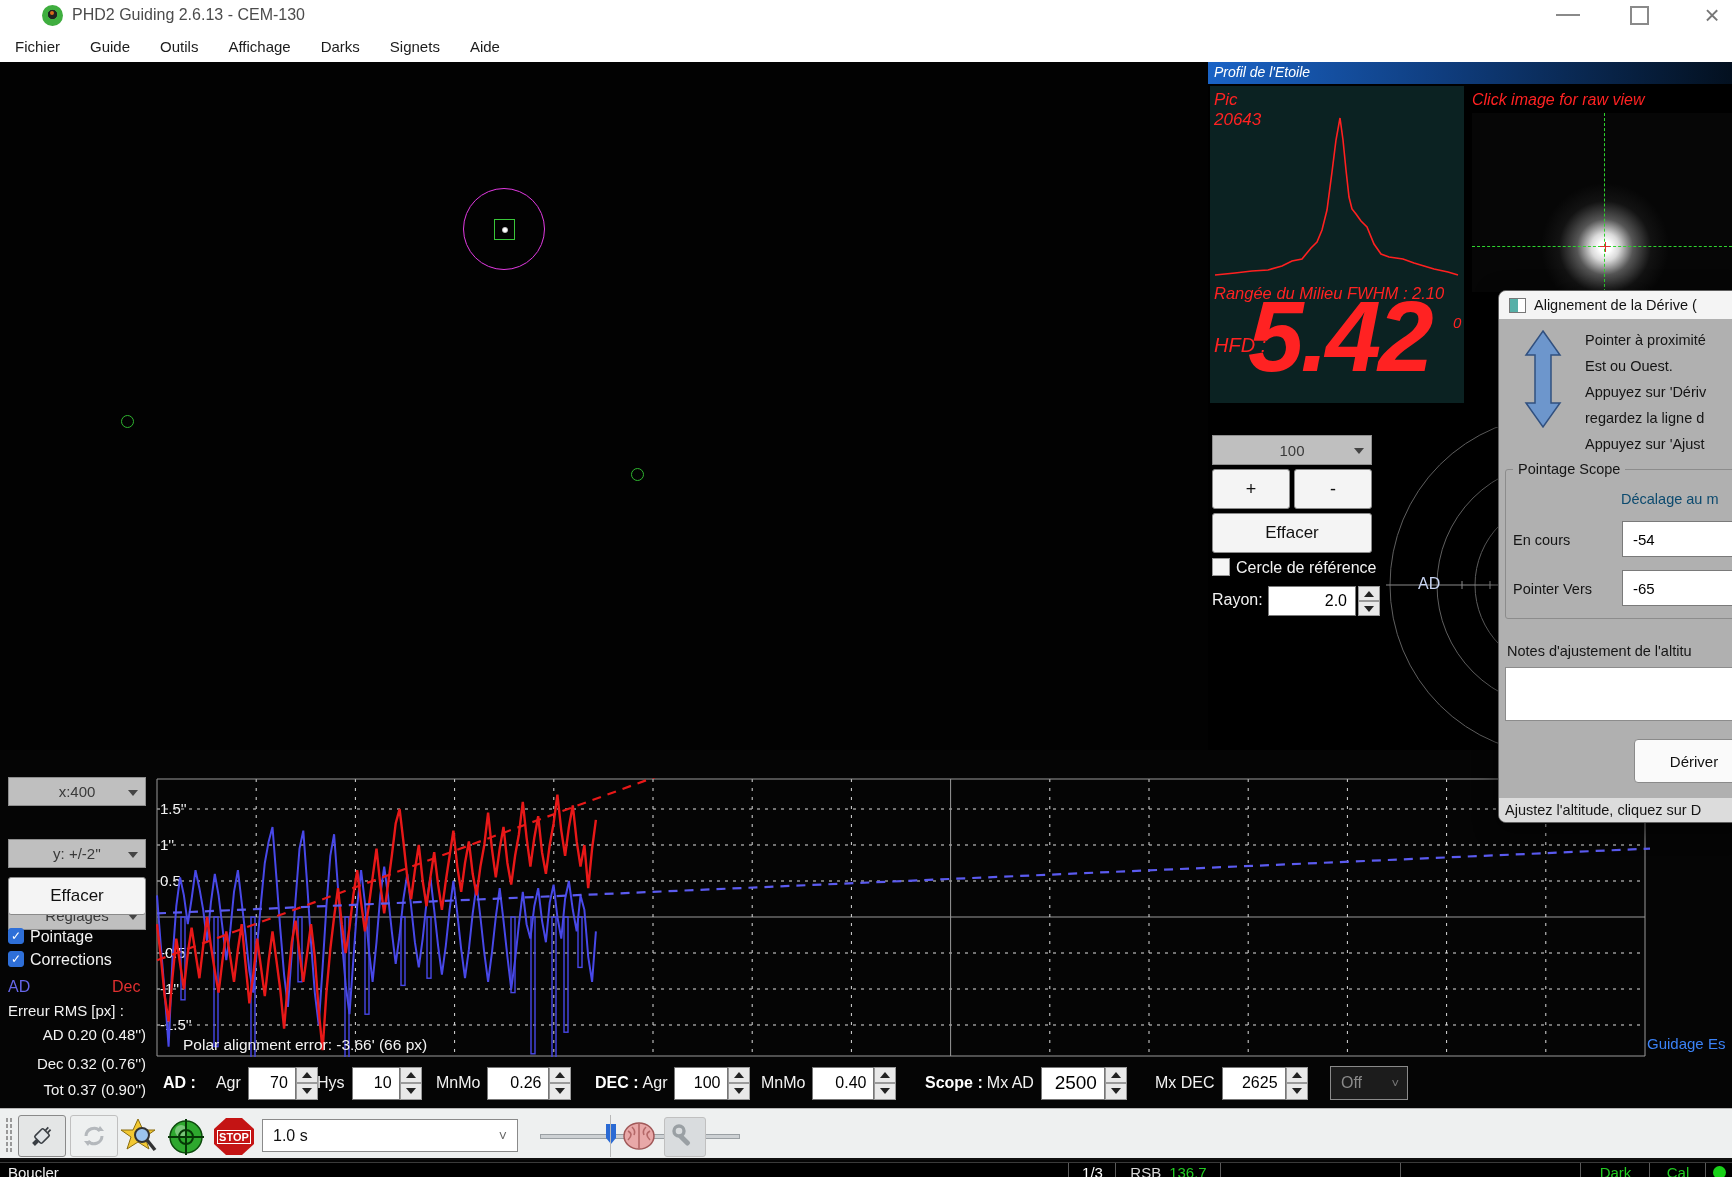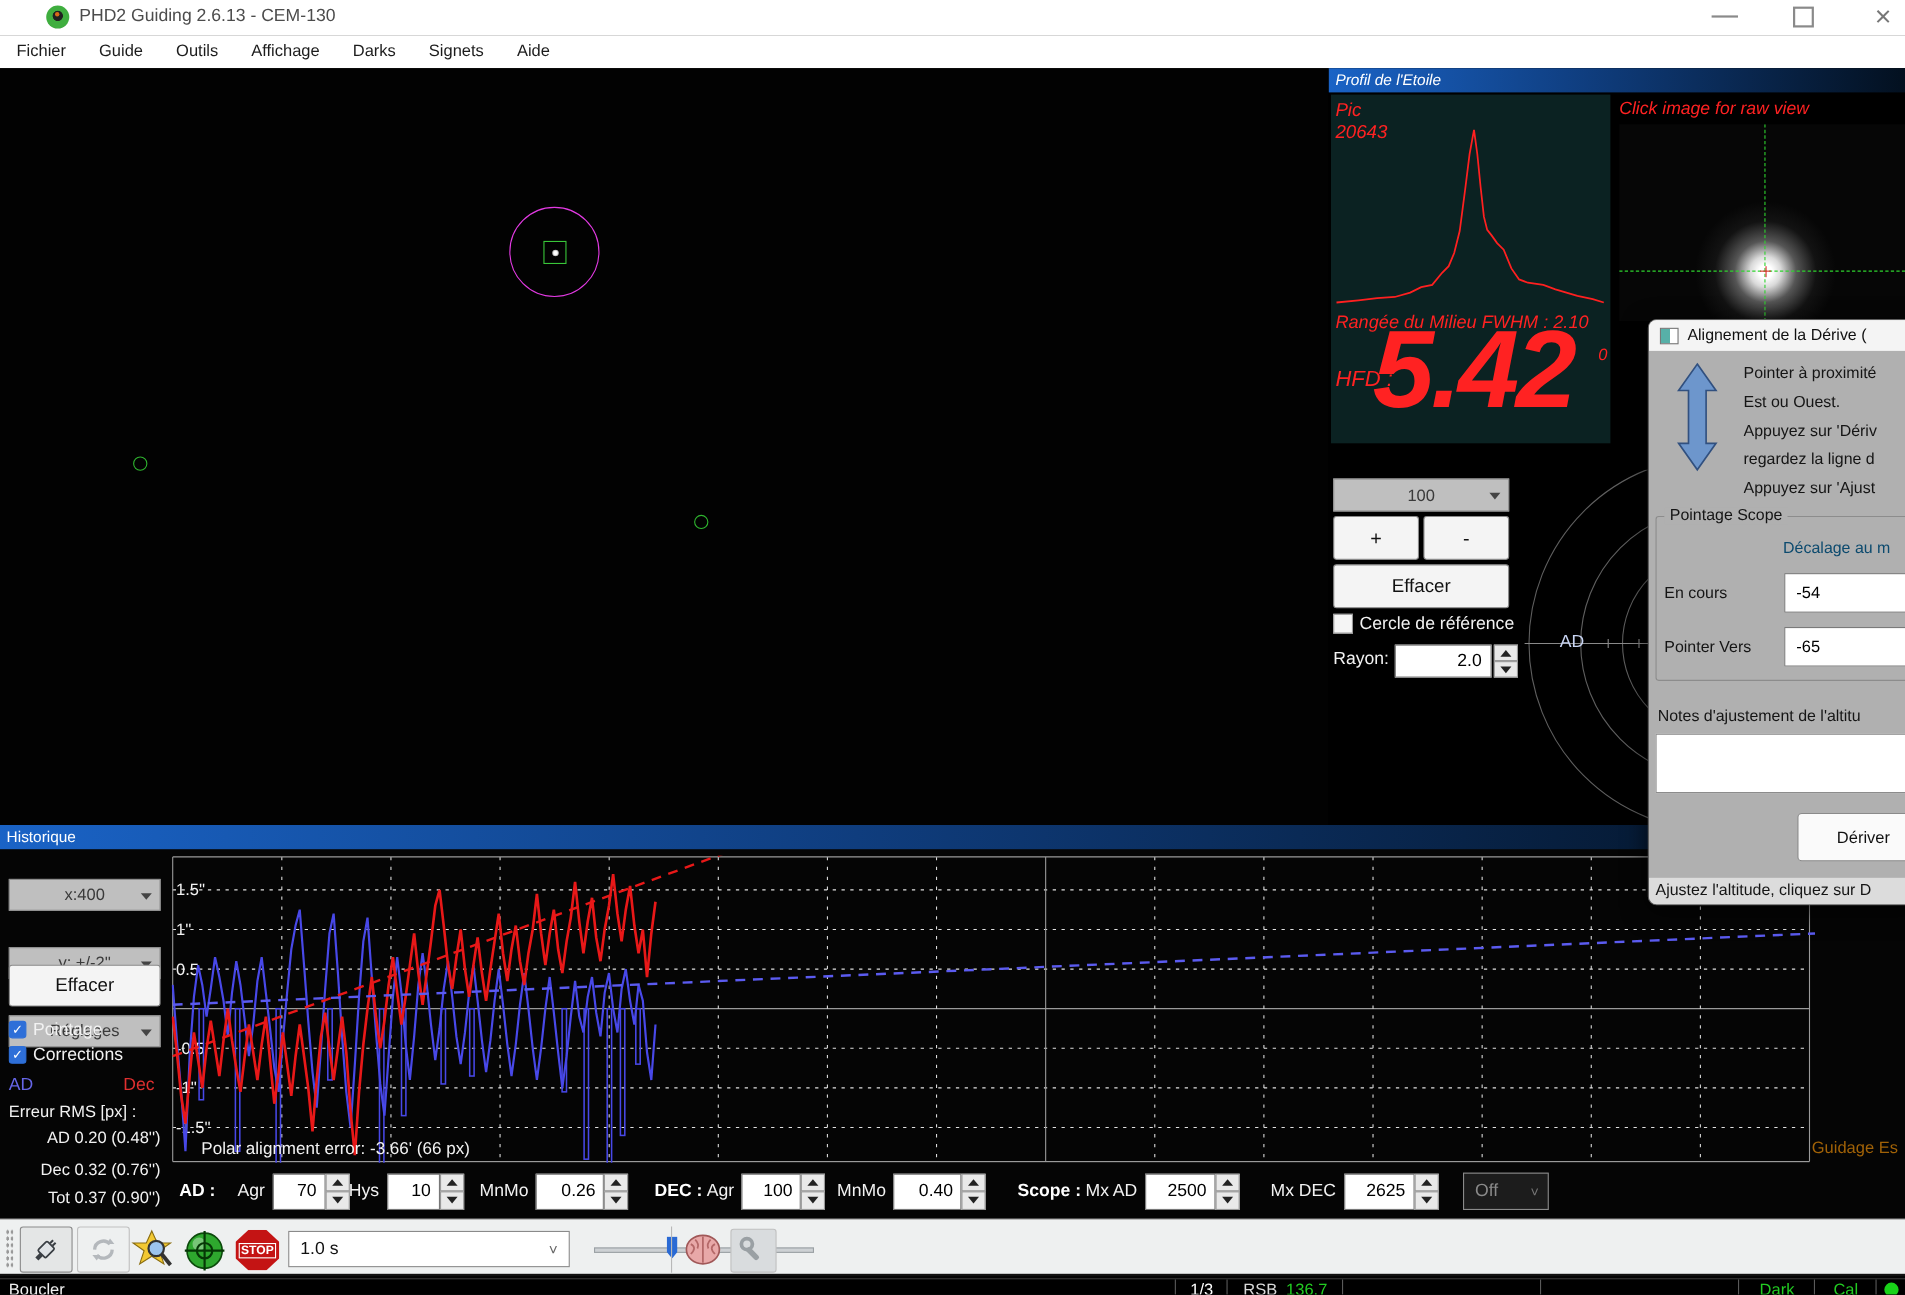--- a/index.html
+++ b/index.html
@@ -111,21 +111,20 @@
         <line x1="132" y1="154" x2="132" y2="162" stroke="#8a8a8a" stroke-width="1"></line>
         <line x1="157" y1="154" x2="157" y2="162" stroke="#8a8a8a" stroke-width="1"></line>
         <line x1="182" y1="154" x2="182" y2="162" stroke="#8a8a8a" stroke-width="1"></line>
         <line x1="232" y1="154" x2="232" y2="162" stroke="#8a8a8a" stroke-width="1"></line>
         <line x1="257" y1="154" x2="257" y2="162" stroke="#8a8a8a" stroke-width="1"></line>
       </svg>
     <div class="abs" style="left:210px;top:170px;font-size:16px;color:#c8d4f2;">AD</div>
   </div>
 
   <div class="abs" style="left:0;top:750px;width:1732px;height:427px;background:#050505;">
-    <div class="panel-title">Historique</div>
 
     <div class="dd abs" style="left:8px;top:27px;width:138px;height:29px;">
       <span>x:400</span>
         <span class="chev"></span>
     </div>
     <div class="dd abs" style="left:8px;top:60px;width:138px;height:29px;">
       <span>y: +/-2''</span>
         <span class="chev"></span>
     </div>
     <div class="dd abs" style="left:8px;top:93px;width:138px;height:29px;">
@@ -190,21 +189,21 @@
         <rect x="375" y="139" width="4" height="136.79999999999998" fill="none" stroke="#4848e8" stroke-width="1.4"></rect>
         <rect x="396" y="139" width="4" height="151.20000000000002" fill="none" stroke="#4848e8" stroke-width="1.4"></rect>
         <rect x="408" y="139" width="4" height="115.2" fill="none" stroke="#4848e8" stroke-width="1.4"></rect>
         <rect x="422" y="139" width="4" height="50.4" fill="none" stroke="#4848e8" stroke-width="1.4"></rect>
         <polyline points="1.0,117.4 4.8,167.8 8.7,214.6 12.6,268.6 16.4,182.2 20.3,128.2 24.1,99.4 27.9,117.4 31.8,146.2 35.6,121.0 39.5,92.2 43.4,110.2 47.2,131.8 51.1,164.2 54.9,124.6 58.8,95.8 62.6,117.4 66.5,149.8 70.3,182.2 74.2,153.4 78.0,113.8 81.9,92.2 85.7,124.6 89.5,157.0 93.4,193.0 97.3,214.6 101.1,167.8 105.0,124.6 108.8,85.0 112.7,63.4 116.5,49.0 120.4,99.4 124.2,149.8 128.1,196.6 131.9,229.0 135.8,175.0 139.6,121.0 143.5,70.6 147.3,52.6 151.2,106.6 155.0,164.2 158.8,214.6 162.7,247.0 166.6,189.4 170.4,128.2 174.3,77.8 178.1,56.2 182.0,110.2 185.8,160.6 189.7,207.4 193.5,236.2 197.3,182.2 201.2,128.2 205.1,92.2 208.9,124.6 212.8,171.4 216.6,203.8 220.5,164.2 224.3,117.4 228.2,88.6 232.0,117.4 235.8,153.4 239.7,185.8 243.6,157.0 247.4,121.0 251.3,95.8 255.1,128.2 258.9,164.2 262.8,189.4 266.7,160.6 270.5,124.6 274.4,99.4 278.2,131.8 282.1,167.8 285.9,196.6 289.8,167.8 293.6,131.8 297.4,103.0 301.3,135.4 305.2,171.4 309.0,200.2 312.9,171.4 316.7,135.4 320.6,106.6 324.4,139.0 328.3,175.0 332.1,203.8 335.9,175.0 339.8,139.0 343.7,110.2 347.5,142.6 351.4,178.6 355.2,211.0 359.1,182.2 362.9,146.2 366.8,113.8 370.6,146.2 374.4,160.6 378.3,128.2 382.2,110.2 386.0,142.6 389.9,164.2 393.7,124.6 397.6,106.6 401.4,139.0 405.3,160.6 409.1,121.0 412.9,103.0 416.8,131.8 420.7,153.4 424.5,117.4 428.4,131.8 432.2,178.6 436.1,203.8 439.9,153.4" fill="none" stroke="#4848e8" stroke-width="2"></polyline>
         <polyline points="1.0,146.2 4.8,178.6 8.7,218.2 12.6,243.4 16.4,200.2 20.3,160.6 24.1,185.8 27.9,211.0 31.8,175.0 35.6,149.8 39.5,175.0 43.4,200.2 47.2,167.8 51.1,139.0 54.9,167.8 58.8,193.0 62.6,214.6 66.5,182.2 70.3,153.4 74.2,178.6 78.0,203.8 81.9,171.4 85.7,146.2 89.5,185.8 93.4,225.4 97.3,196.6 101.1,160.6 105.0,189.4 108.8,218.2 112.7,182.2 116.5,153.4 120.4,182.2 124.2,211.0 128.1,250.6 131.9,203.8 135.8,164.2 139.6,142.6 143.5,175.0 147.3,203.8 151.2,175.0 155.0,146.2 158.8,178.6 162.7,232.6 166.6,272.2 170.4,214.6 174.3,171.4 178.1,139.0 182.0,110.2 185.8,146.2 189.7,175.0 193.5,149.8 197.3,117.4 201.2,92.2 205.1,124.6 208.9,153.4 212.8,128.2 216.6,99.4 220.5,70.6 224.3,106.6 228.2,135.4 232.0,106.6 235.8,77.8 239.7,45.4 243.6,31.0 247.4,63.4 251.3,99.4 255.1,121.0 258.9,92.2 262.8,67.0 266.7,103.0 270.5,128.2 274.4,99.4 278.2,74.2 282.1,106.6 285.9,131.8 289.8,103.0 293.6,77.8 297.4,52.6 301.3,88.6 305.2,113.8 309.0,85.0 312.9,63.4 316.7,95.8 320.6,117.4 324.4,88.6 328.3,67.0 332.1,34.6 335.9,70.6 339.8,99.4 343.7,70.6 347.5,49.0 351.4,85.0 355.2,106.6 359.1,77.8 362.9,56.2 366.8,23.8 370.6,59.8 374.4,88.6 378.3,59.8 382.2,38.2 386.0,74.2 389.9,95.8 393.7,67.0 397.6,45.4 401.4,16.6 405.3,52.6 409.1,77.8 412.9,49.0 416.8,27.4 420.7,63.4 424.5,88.6 428.4,67.0 432.2,110.2 436.1,70.6 439.9,41.8" fill="none" stroke="#e81818" stroke-width="2.4"></polyline>
         <line x1="1" y1="135.4" x2="1494" y2="70.60000000000001" stroke="#5b5bf0" stroke-width="2.2" stroke-dasharray="9 7"></line>
         <line x1="1" y1="182.2" x2="510" y2="-5" stroke="#e81818" stroke-width="2.2" stroke-dasharray="9 7"></line>
       </svg>
     <div class="abs wlab" style="left:183px;top:286px;font-size:15.5px;">Polar alignment error: -3.66' (66 px)</div>
-    <div class="abs" style="left:1647px;top:285px;font-size:15px;color:#a16207;">Guidage Es</div>
+    <div class="abs" style="left:1647px;top:285px;font-size:15px;color:#3b82f6;">Guidage Es</div>
 
     <div id="param-bar" class="abs" style="left:0;top:310px;width:1732px;height:46px;">
         <div style="position: absolute; box-sizing: border-box; left: 163px; top: 0px; height: 46px; display: flex; align-items: center;">
           <span style="color: rgb(255, 255, 255); font-weight: bold; font-size: 16px; margin-right: 20px;">AD :</span>
           <span style="color: rgb(242, 242, 242); font-size: 16px; margin-right: 7px;">Agr</span>
           <span style="display: inline-flex; align-items: center; justify-content: flex-end; padding-right: 7px; width: 48px; height: 33px; background: rgb(255, 255, 255); border: 1px solid rgb(119, 119, 119); color: rgb(0, 0, 0); font-size: 16px; box-sizing: border-box;">70</span>
           <span class="spin" style="height: 33px;">
             <div>
               <span class="tri-up"></span>
             </div>
@@ -258,21 +257,21 @@
               <span class="tri-up"></span>
             </div>
             <div>
               <span class="tri-dn"></span>
             </div>
           </span>
         </div>
         <div style="position: absolute; box-sizing: border-box; left: 925px; top: 0px; height: 46px; display: flex; align-items: center;">
           <span style="color: rgb(255, 255, 255); font-weight: bold; font-size: 16px; margin-right: 4px;">Scope :</span>
           <span style="color: rgb(242, 242, 242); font-size: 16px; margin-right: 7px;">Mx AD</span>
-          <span style="display: inline-flex; align-items: center; justify-content: flex-end; padding-right: 7px; width: 64px; height: 33px; background: rgb(255, 255, 255); border: 1px solid rgb(119, 119, 119); color: rgb(0, 0, 0); font-size: 16px; box-sizing: border-box;">2500</span>
+          <span style="display: inline-flex; align-items: center; justify-content: flex-end; padding-right: 7px; width: 64px; height: 33px; background: rgb(255, 255, 255); border: 1px solid rgb(119, 119, 119); color: rgb(0, 0, 0); font-size: 19px; box-sizing: border-box;">2500</span>
           <span class="spin" style="height: 33px;">
             <div>
               <span class="tri-up"></span>
             </div>
             <div>
               <span class="tri-dn"></span>
             </div>
           </span>
         </div>
         <div style="position: absolute; box-sizing: border-box; left: 1155px; top: 0px; height: 46px; display: flex; align-items: center;">

